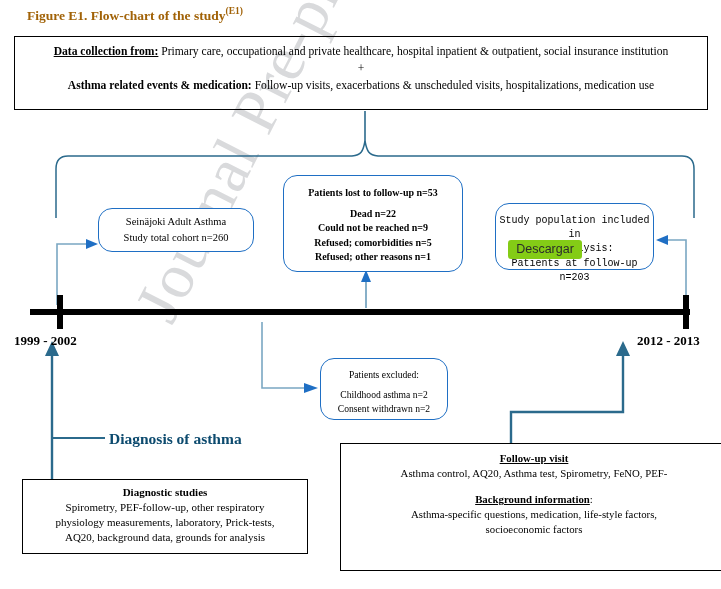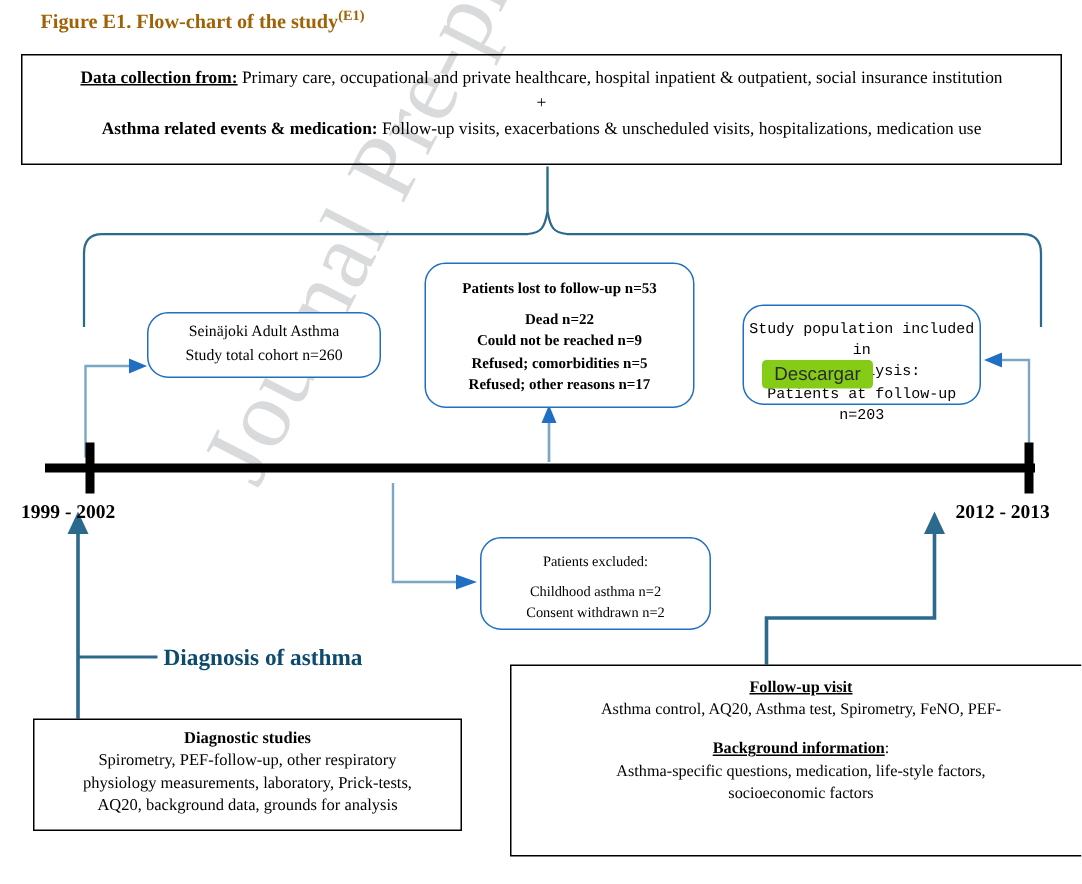--- a/index.html
+++ b/index.html
@@ -87,21 +87,21 @@
     font-weight: bold;
   }
   #lost-box .gap { display:block; height: 7px; }
   #included-box {
     left: 495px; top: 203px; width: 159px; height: 67px;
     font-size: 10px; line-height: 1.42;
     padding-top: 10px;
     font-family: Liberation Mono, monospace;
   }
   #excluded-box {
-    left: 320px; top: 358px; width: 154px; height: 62px;
+    left: 320px; top: 358px; width: 128px; height: 62px;
     font-size: 9.6px; line-height: 1.45;
     padding-top: 9px;
   }
   #excluded-box .gap { display:block; height: 6px; }
 
   #diagnostic-box {
     left: 22px; top: 479px; width: 286px; height: 75px;
     font-size: 11px; line-height: 1.35;
     padding-top: 5px;
   }
@@ -228,21 +228,21 @@
       <div>Study total cohort n=260</div>
     </div>
   </div>
 
   <div class="rr-box" id="lost-box">
     <div>Patients lost to follow-up n=53</div>
     <span class="gap"></span>
     <div>Dead n=22</div>
     <div>Could not be reached n=9</div>
     <div>Refused; comorbidities n=5</div>
-    <div>Refused; other reasons n=17</div>
+    <div>Refused; other reasons n=1</div>
   </div>
 
   <div class="rr-box" id="included-box">
     <div>Study population included in</div>
     <div>the analysis:</div>
     <div>Patients at follow-up n=203</div>
   </div>
 
   <div id="descargar-btn">Descargar</div>
 

